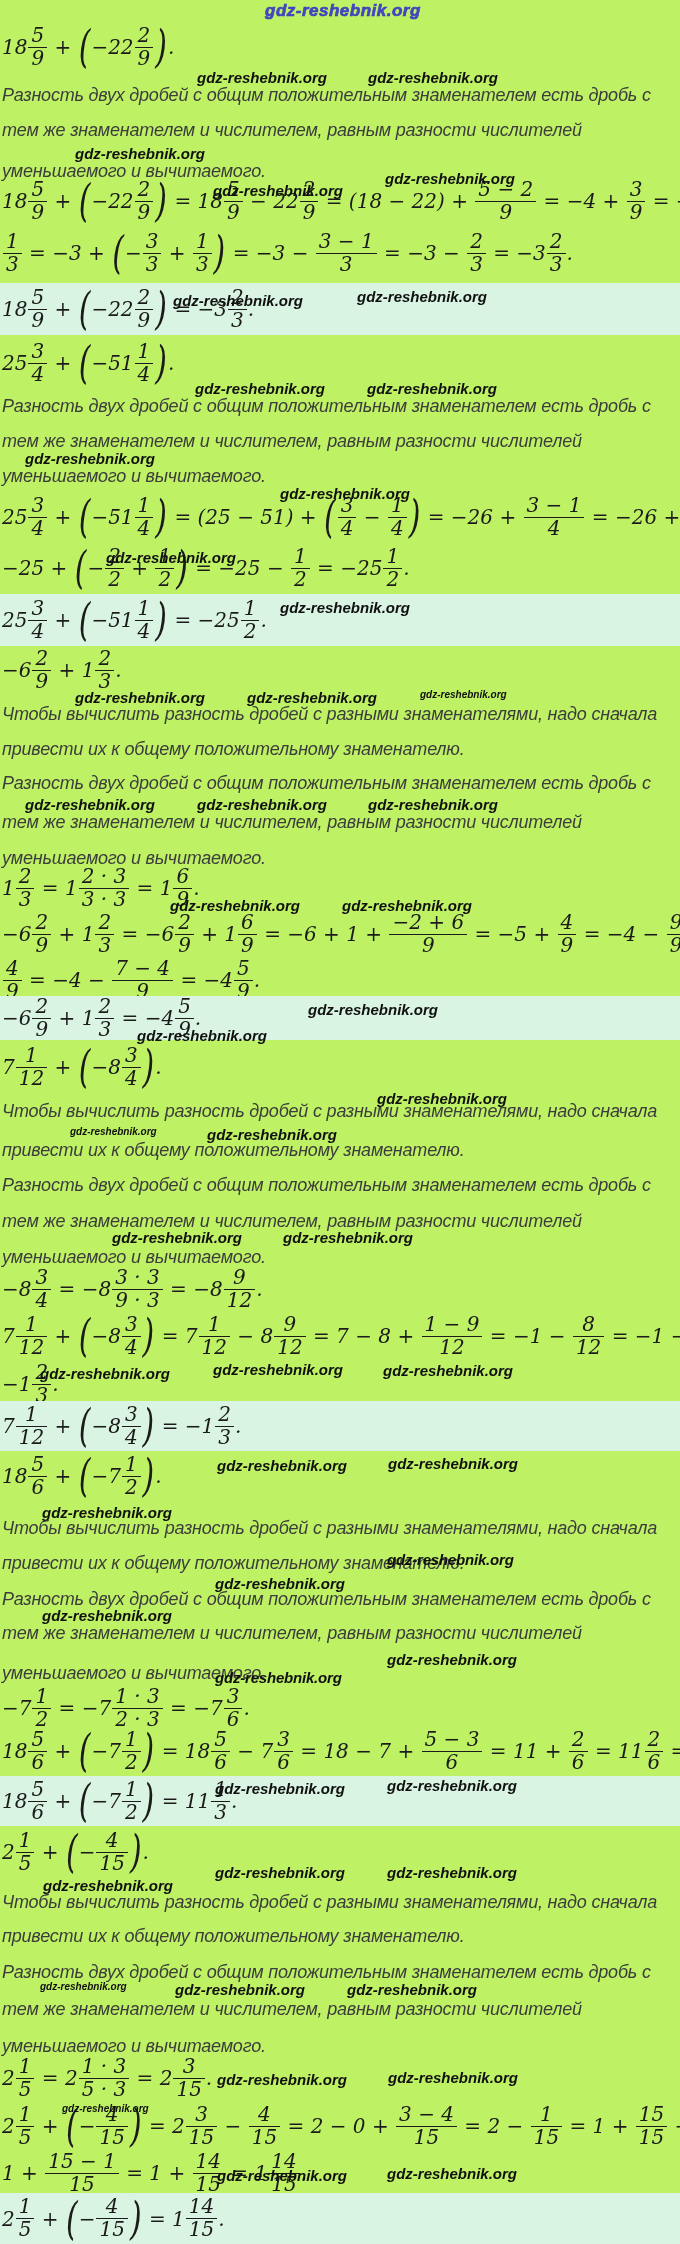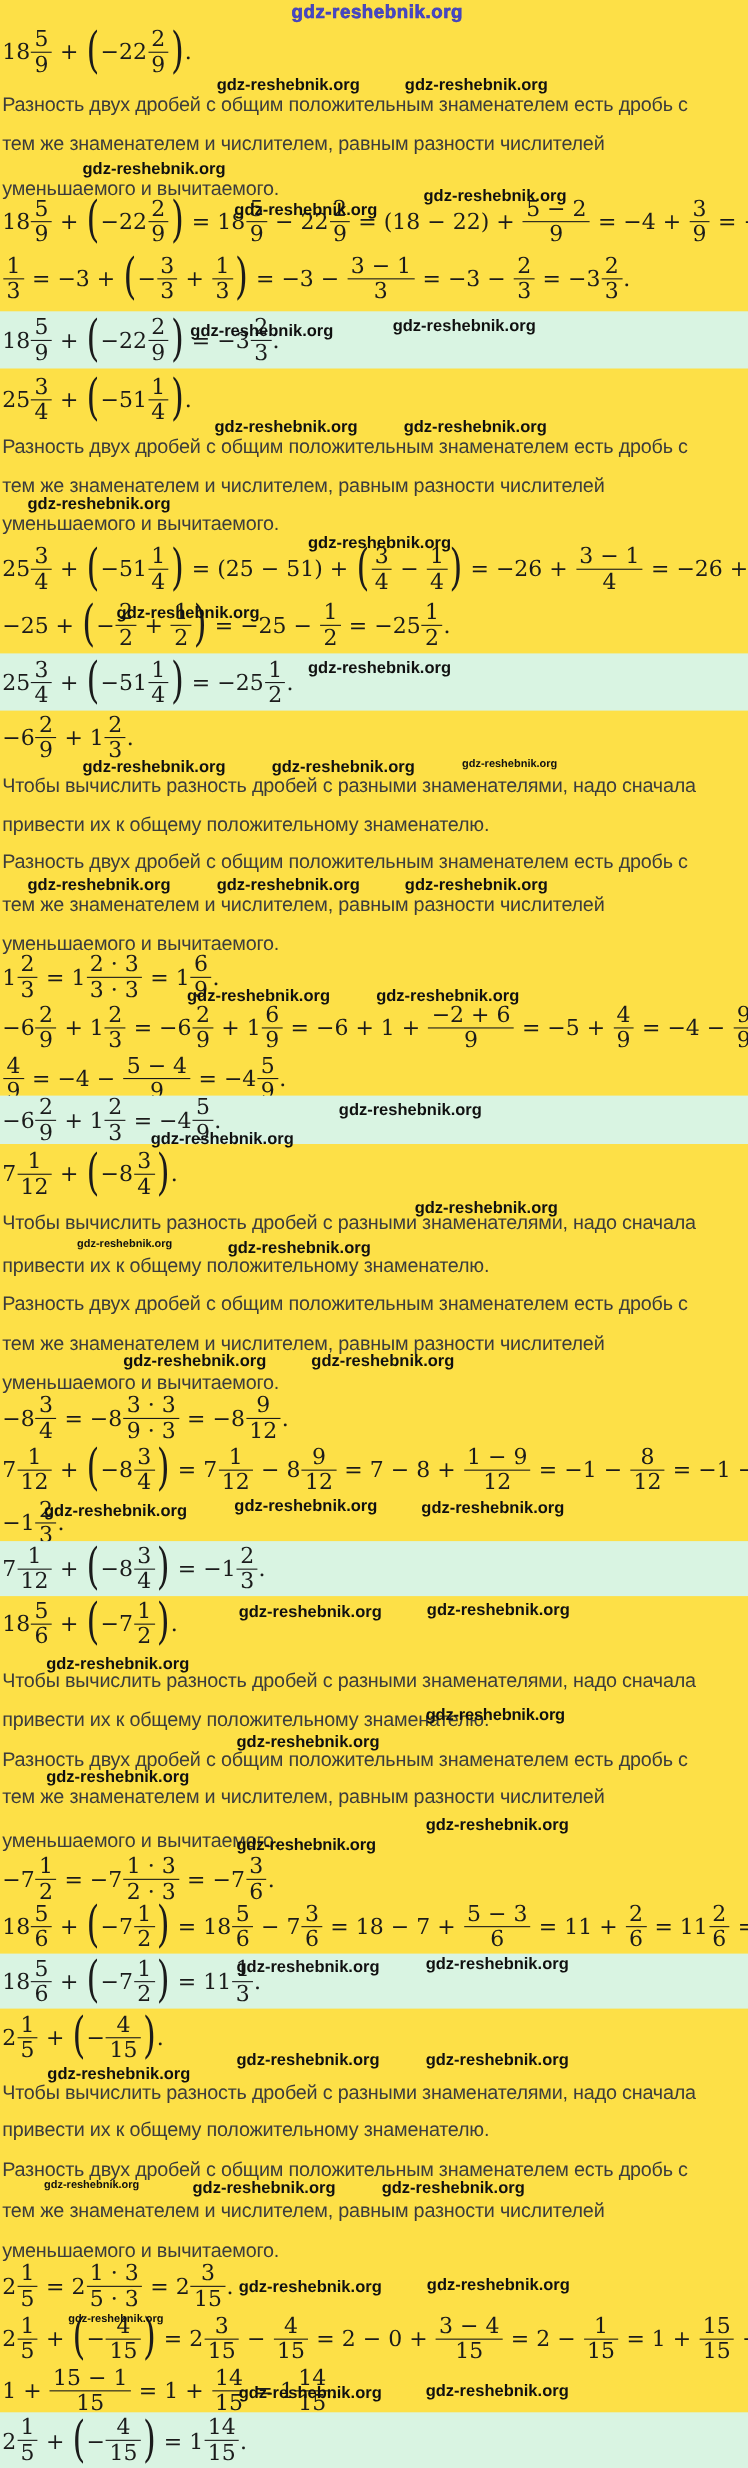--- a/index.html
+++ b/index.html
@@ -1,17 +1,17 @@
 <!DOCTYPE html>
 <html style="--hl: #d9f4e2; --wmblue: #4646c8;"><head>
 <meta charset="utf-8">
 <style>
   html,body{margin:0;padding:0;background:#fff;}
-  #page{position:relative;width:680px;height:2244px;background:#fde047;overflow:hidden;
-        font-family:"Liberation Sans",sans-serif;}
+  #page{position:relative;width:680px;height:2244px;background:#bef264;overflow:hidden;
+        font-family:"Liberation Sans",sans-serif;font-style:italic;}
   .row{position:absolute;left:0;width:680px;}
   .t{font-size:18px;color:#3c3c3c;letter-spacing:-0.2px;padding-left:2px;white-space:nowrap;}
   .m{display:flex;align-items:center;padding-left:2px;white-space:pre;
      font-family:"DejaVu Serif","Liberation Serif",serif;font-size:20px;color:#1b1b1b;}
   .hl{background:var(--hl,#d9f4e2);}
   .ms{display:inline-block;}
   .fr{display:inline-block;text-align:center;vertical-align:middle;padding:0 1px;}
   .fr .n{display:block;line-height:1.08;border-bottom:1.6px solid #1b1b1b;padding:0 3px;}
   .fr .d{display:block;line-height:1.08;padding:0 3px;}
   .pr{display:inline-block;font-size:30px;line-height:1;transform:scaleY(1.5);
@@ -72,21 +72,21 @@
       <span class="w" style="left: 368px;">gdz-reshebnik.org</span>
     </div>
     <div class="row t" style="top: 812px;">тем же знаменателем и числителем, равным разности числителей</div>
     <div class="row t" style="top: 848px;">уменьшаемого и вычитаемого.</div>
     <div class="row m" style="top: 865px; height: 46px;"><span class="ms">1</span><span class="fr"><span class="n">2</span><span class="d">3</span></span><span class="ms"> = 1</span><span class="fr"><span class="n">2 · 3</span><span class="d">3 · 3</span></span><span class="ms"> = 1</span><span class="fr"><span class="n">6</span><span class="d">9</span></span><span class="ms">.</span></div>
     <div class="row" style="top: 898px;">
       <span class="w" style="left: 170px;">gdz-reshebnik.org</span>
       <span class="w" style="left: 342px;">gdz-reshebnik.org</span>
     </div>
     <div class="row m" style="top: 910px; height: 48px;"><span class="ms">−6</span><span class="fr"><span class="n">2</span><span class="d">9</span></span><span class="ms"> + 1</span><span class="fr"><span class="n">2</span><span class="d">3</span></span><span class="ms"> = −6</span><span class="fr"><span class="n">2</span><span class="d">9</span></span><span class="ms"> + 1</span><span class="fr"><span class="n">6</span><span class="d">9</span></span><span class="ms"> = −6 + 1 + </span><span class="fr"><span class="n">−2 + 6</span><span class="d">9</span></span><span class="ms"> = −5 + </span><span class="fr"><span class="n">4</span><span class="d">9</span></span><span class="ms"> = −4 − </span><span class="fr"><span class="n">9</span><span class="d">9</span></span></div>
-    <div class="row m" style="top: 957px; height: 46px;"><span class="fr"><span class="n">4</span><span class="d">9</span></span><span class="ms"> = −4 − </span><span class="fr"><span class="n">5 − 4</span><span class="d">9</span></span><span class="ms"> = −4</span><span class="fr"><span class="n">5</span><span class="d">9</span></span><span class="ms">.</span></div>
+    <div class="row m" style="top: 957px; height: 46px;"><span class="fr"><span class="n">4</span><span class="d">9</span></span><span class="ms"> = −4 − </span><span class="fr"><span class="n">7 − 4</span><span class="d">9</span></span><span class="ms"> = −4</span><span class="fr"><span class="n">5</span><span class="d">9</span></span><span class="ms">.</span></div>
     <div class="row m hl" style="top: 996px; height: 44px;"><span class="ms">−6</span><span class="fr"><span class="n">2</span><span class="d">9</span></span><span class="ms"> + 1</span><span class="fr"><span class="n">2</span><span class="d">3</span></span><span class="ms"> = −4</span><span class="fr"><span class="n">5</span><span class="d">9</span></span><span class="ms">.</span><span class="w" style="left: 308px; top: 6px;">gdz-reshebnik.org</span><span class="w" style="left: 137px; top: 32px;">gdz-reshebnik.org</span></div>
     <div class="row m" style="top: 1045px; height: 44px;"><span class="ms">7</span><span class="fr"><span class="n">1</span><span class="d">12</span></span><span class="ms"> + </span><span class="pr">(</span><span class="ms">−8</span><span class="fr"><span class="n">3</span><span class="d">4</span></span><span class="pr">)</span><span class="ms">.</span></div>
     <div class="row" style="top: 1091px;">
       <span class="w" style="left: 377px;">gdz-reshebnik.org</span>
     </div>
     <div class="row t" style="top: 1101px;">Чтобы вычислить разность дробей с разными знаменателями, надо сначала</div>
     <div class="row" style="top: 1127px;">
       <span class="w small" style="left: 70px;">gdz-reshebnik.org</span>
       <span class="w" style="left: 207px;">gdz-reshebnik.org</span>
     </div>

